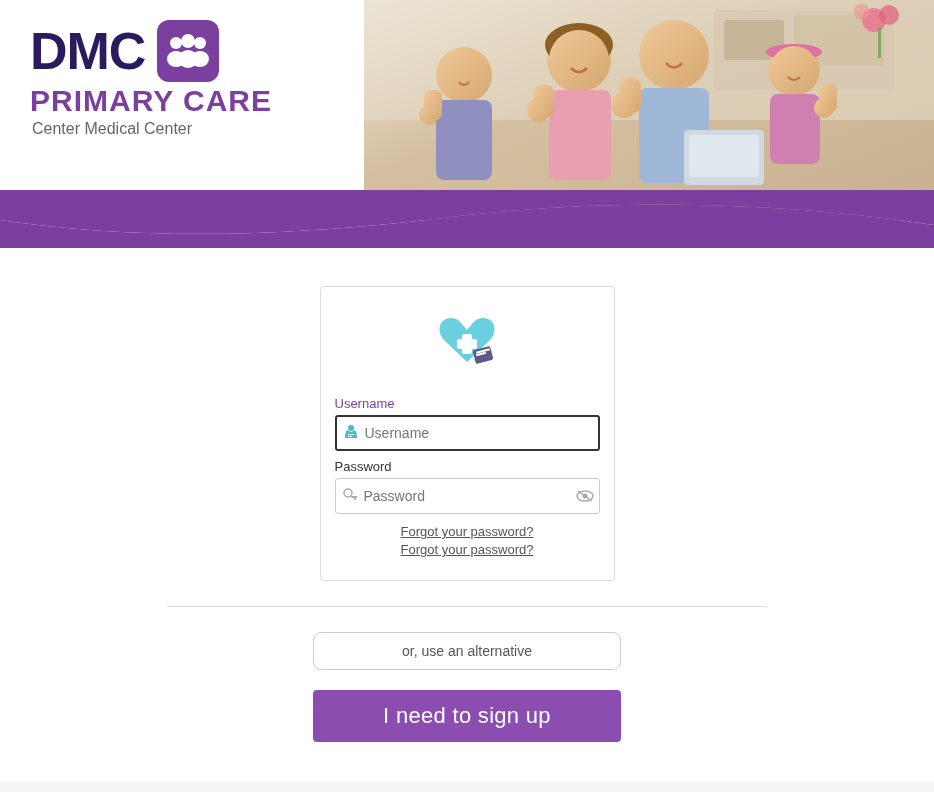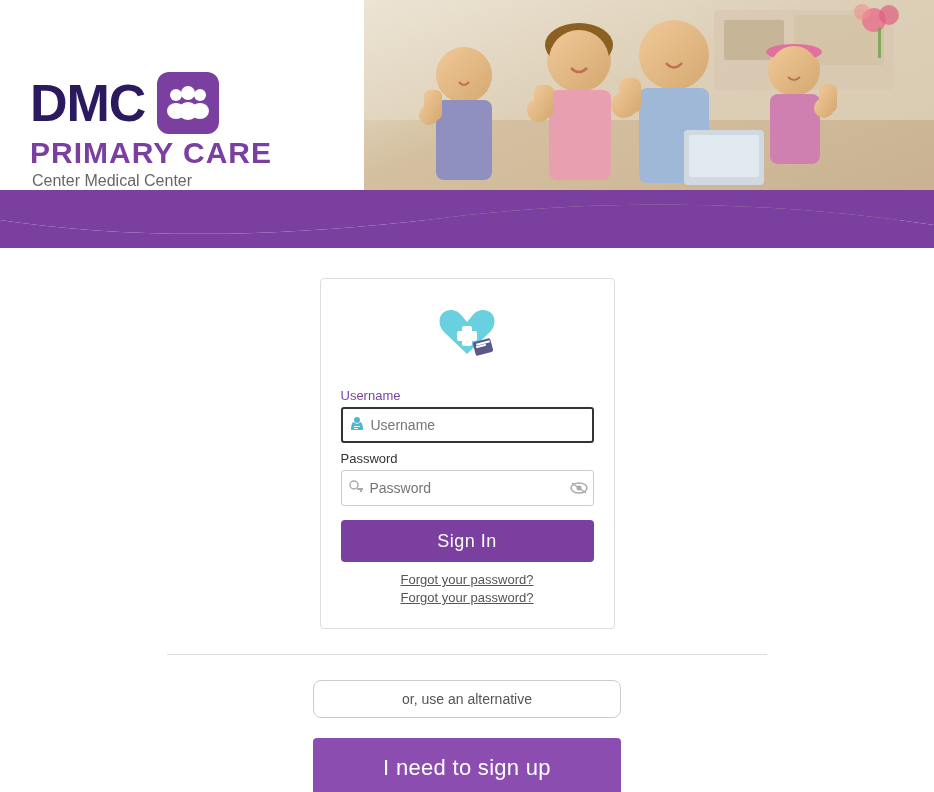--- a/index.html
+++ b/index.html
@@ -23,21 +23,21 @@
 
     .header-left {
       position: absolute;
       left: 0;
       top: 0;
       width: 355px;
       height: 210px;
       background: #fff;
       display: flex;
       flex-direction: column;
-      justify-content: flex-end;
+      justify-content: flex-start;
       padding: 20px 30px;
       z-index: 2;
     }
 
     .logo-row {
       display: flex;
       align-items: center;
       gap: 12px;
     }
 
@@ -110,24 +110,25 @@
       display: flex;
       flex-direction: column;
       align-items: center;
     }
 
     .login-card {
       width: 295px;
       background: #fff;
       border: 1px solid #ddd;
       border-radius: 4px;
-      padding: 25px 20px 20px;
+      padding: 25px 14px 20px;
       display: flex;
       flex-direction: column;
       align-items: center;
+      margin-top: 8px;
     }
 
     .card-icon {
       margin-bottom: 14px;
     }
 
     .field-label {
       width: 100%;
       font-size: 13px;
       color: #7b3fa0;
@@ -241,21 +242,21 @@
       border: 1px solid #ccc;
       border-radius: 8px;
       font-size: 14px;
       color: #555;
       cursor: pointer;
       margin-bottom: 20px;
     }
 
     .signup-btn {
       width: 308px;
-      height: 60px;
+      height: 52px;
       background: #8c4db0;
       color: #fff;
       border: none;
       border-radius: 4px;
       font-size: 22px;
       font-weight: 400;
       cursor: pointer;
       letter-spacing: 0.3px;
     }
   </style>
@@ -410,21 +411,20 @@
       <input class="password-input" type="password" placeholder="Password" style="">
       <button class="password-toggle">
         <svg width="18" height="14" viewBox="0 0 18 14">
           <ellipse cx="9" cy="7" rx="8" ry="5" fill="none" stroke="#aaa" stroke-width="1.5"></ellipse>
           <circle cx="9" cy="7" r="2.5" fill="#aaa"></circle>
           <line x1="2" y1="2" x2="16" y2="12" stroke="#aaa" stroke-width="1.5"></line>
         </svg>
       </button>
     </div>
 
-    <button class="sign-in-btn">Sign In</button>
 
     <div class="link-row">
       <a class="forgot-link" href="#">Forgot your password?</a>
       <a class="forgot-link" href="#">Forgot your password?</a>
     </div>
   </div>
 
   <div class="divider-line"></div>
 
   <button class="alternative-btn">or, use an alternative</button>

